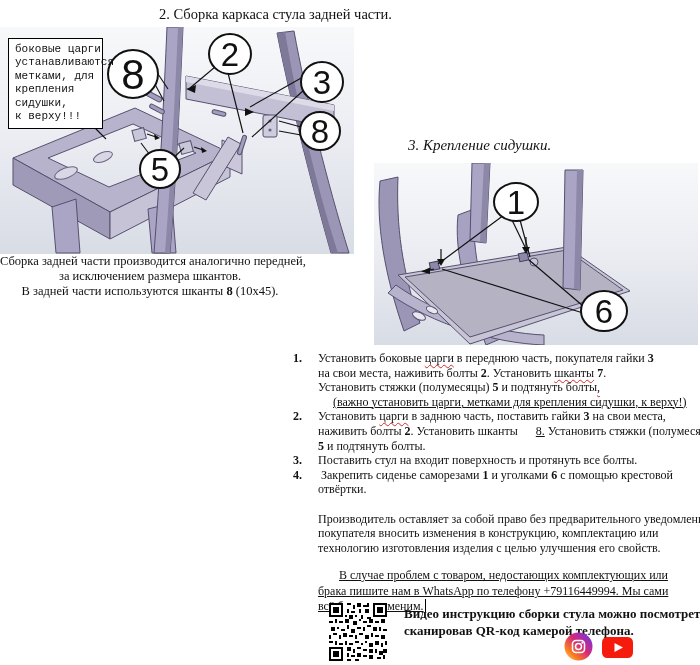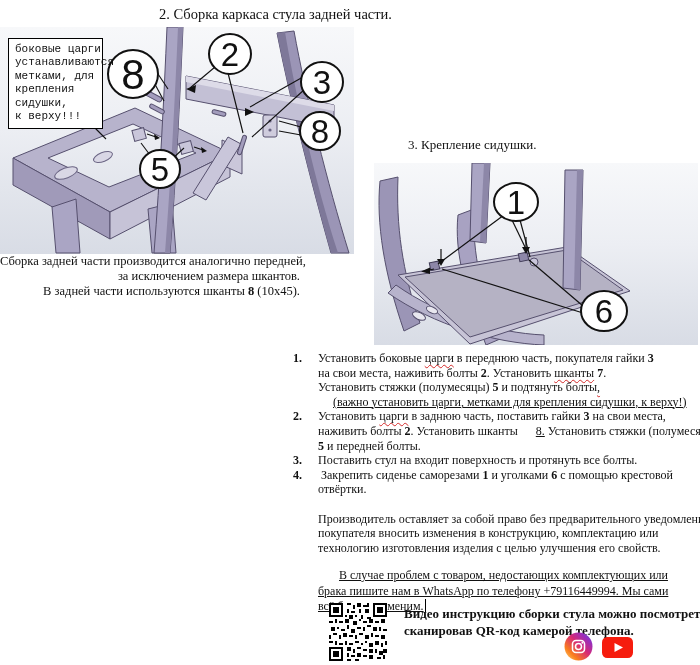--- a/index.html
+++ b/index.html
@@ -4,27 +4,27 @@
 <style>
   html,body{margin:0;padding:0;}
   body{width:700px;height:665px;position:relative;background:#ffffff;overflow:hidden;
        font-family:"Liberation Serif",serif;color:#111;}
   .abs{position:absolute;}
   .b{font-weight:bold;}
   .bu{font-weight:normal;text-decoration:underline;text-decoration-thickness:1.2px;margin-left:15px;}
   .sp{text-decoration-line:underline;text-decoration-style:wavy;text-decoration-color:#d42a2a;
       text-decoration-thickness:1px;text-decoration-skip-ink:none;text-underline-offset:2px;}
   .title2{left:40px;top:6px;width:352px;text-align:right;font-size:14.5px;}
-  .title3{left:408px;top:137px;font-size:13px;}
+  .title3{left:408px;top:137px;font-size:15px;font-style:italic;}
   .diagram{background:linear-gradient(180deg,#f7f8fa 0%,#eceef3 45%,#d8dce5 100%);}
   .diagram2{left:0;top:27px;width:354px;height:227px;}
   .diagram3{left:374px;top:163px;width:324px;height:182px;}
   .callout{left:8px;top:11px;width:86px;padding:4px 1px 5px 6px;border:1.6px solid #000;background:#fff;
            font-family:Liberation Mono, monospace;font-size:11px;line-height:13.4px;white-space:pre-line;z-index:2;}
-  .note2{left:0;top:254px;width:300px;text-align:right;font-size:12.5px;line-height:15px;white-space:pre;}
+  .note2{left:0;top:254px;width:300px;text-align:center;font-size:12.5px;line-height:15px;white-space:pre;}
   .steps{left:293px;top:351px;width:410px;font-size:12px;line-height:14.6px;}
   .step{display:flex;}
   .step-num{width:25px;flex:none;font-weight:bold;}
   .step-text{flex:1;white-space:pre;}
   .problems{left:318px;top:553px;width:385px;font-size:12px;line-height:15.4px;white-space:pre;}
   .cursor-bar{display:inline-block;width:1.5px;height:13px;background:#000;margin-left:1px;vertical-align:-2px;}
   .qr{left:329px;top:603px;width:58px;height:58px;}
   .video-text{left:404px;top:605px;width:296px;font-size:13px;line-height:17px;white-space:pre;}
   .ig{left:564px;top:632px;width:29px;height:29px;}
   .yt{left:602px;top:637px;width:31px;height:21px;}
@@ -170,21 +170,21 @@
     <span class="step-num">1.</span>
     <div class="step-text"><span>Установить боковые </span><span class="sp">царги</span><span> в переднюю часть, покупателя гайки </span><span class="b">3</span><span>
 на свои места, наживить болты </span><span class="b">2</span><span>. Установить </span><span class="sp">шканты</span><span> </span><span class="b">7</span><span>.
 Установить стяжки (полумесяцы) </span><span class="b">5</span><span> и подтянуть болты</span><span class="sp">,</span><span>
 </span><span class="bu">(важно установить царги, метками для крепления сидушки, к верху!)</span></div>
   </div>
   <div class="step">
     <span class="step-num">2.</span>
     <div class="step-text"><span>Установить </span><span class="sp">царги</span><span> в заднюю часть, поставить гайки </span><span class="b">3</span><span> на свои места,
 наживить болты </span><span class="b">2</span><span>. Установить шканты </span><span class="bu">8.</span><span> Установить стяжки (полумесяцы)
-</span><span class="b">5</span><span> и передней болты.</span></div>
+</span><span class="b">5</span><span> и подтянуть болты.</span></div>
   </div>
   <div class="step">
     <span class="step-num">3.</span>
     <div class="step-text"><span>Поставить стул на входит поверхность и протянуть все болты.</span></div>
   </div>
   <div class="step">
     <span class="step-num">4.</span>
     <div class="step-text"><span> Закрепить сиденье саморезами </span><span class="b">1</span><span> и уголками </span><span class="b">6</span><span> с помощью крестовой
 отвёртки.
 </span><span>

